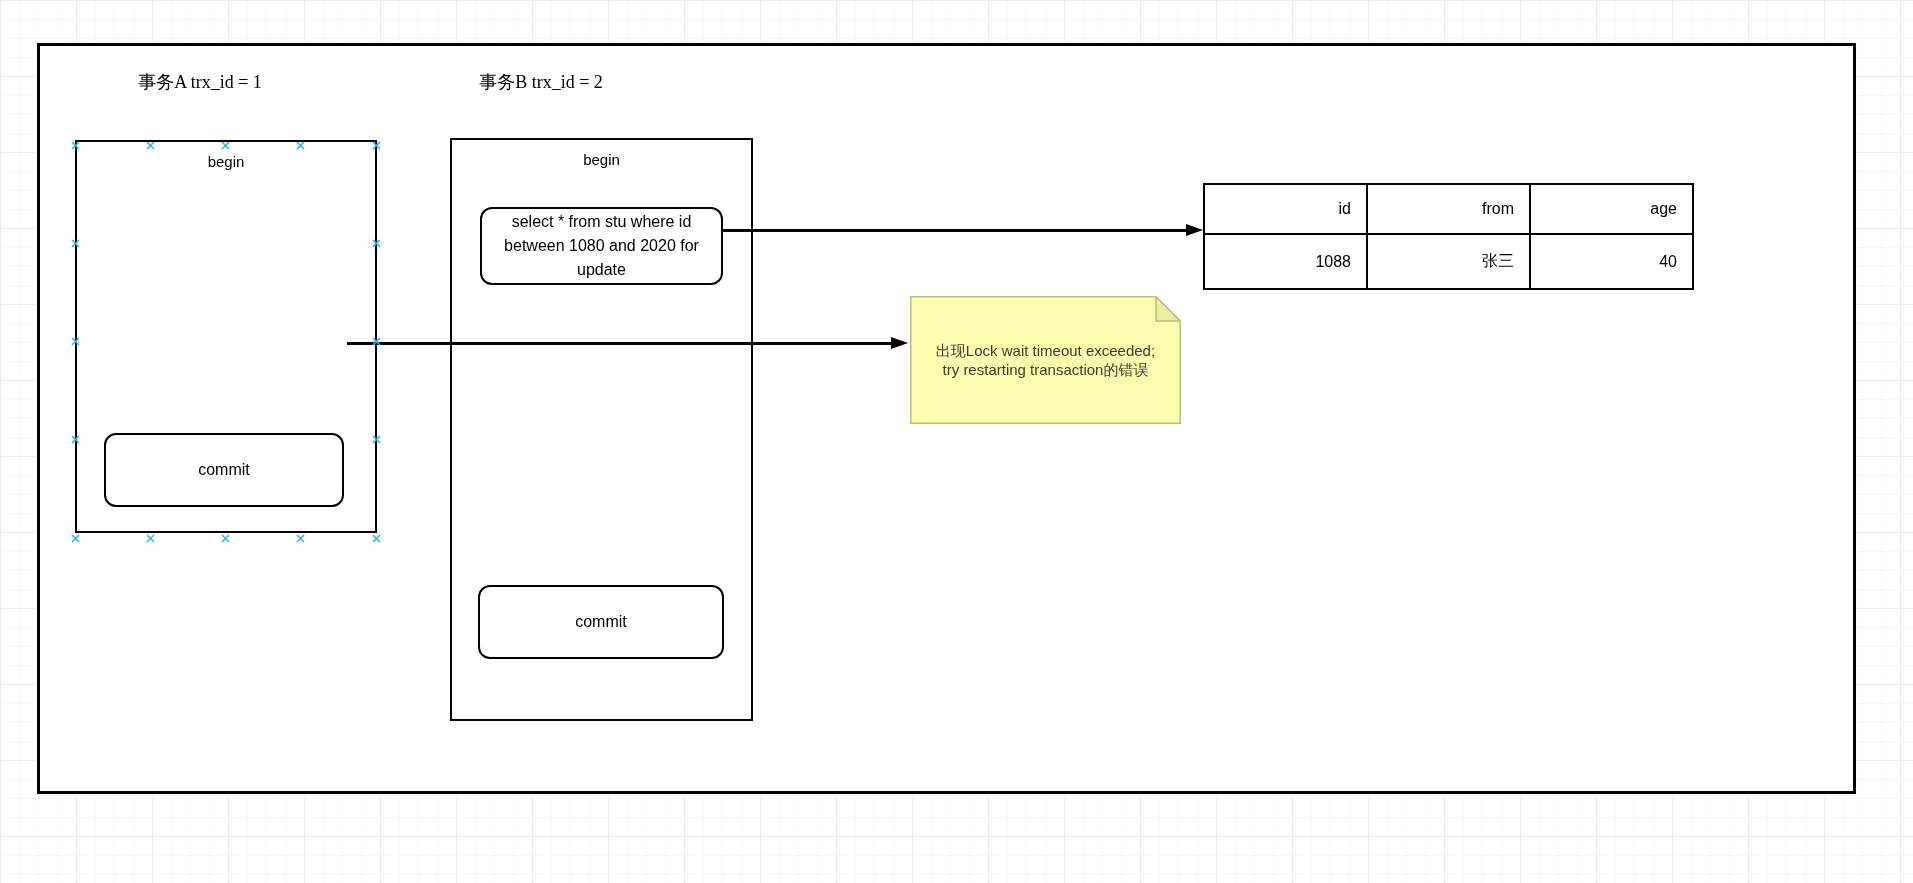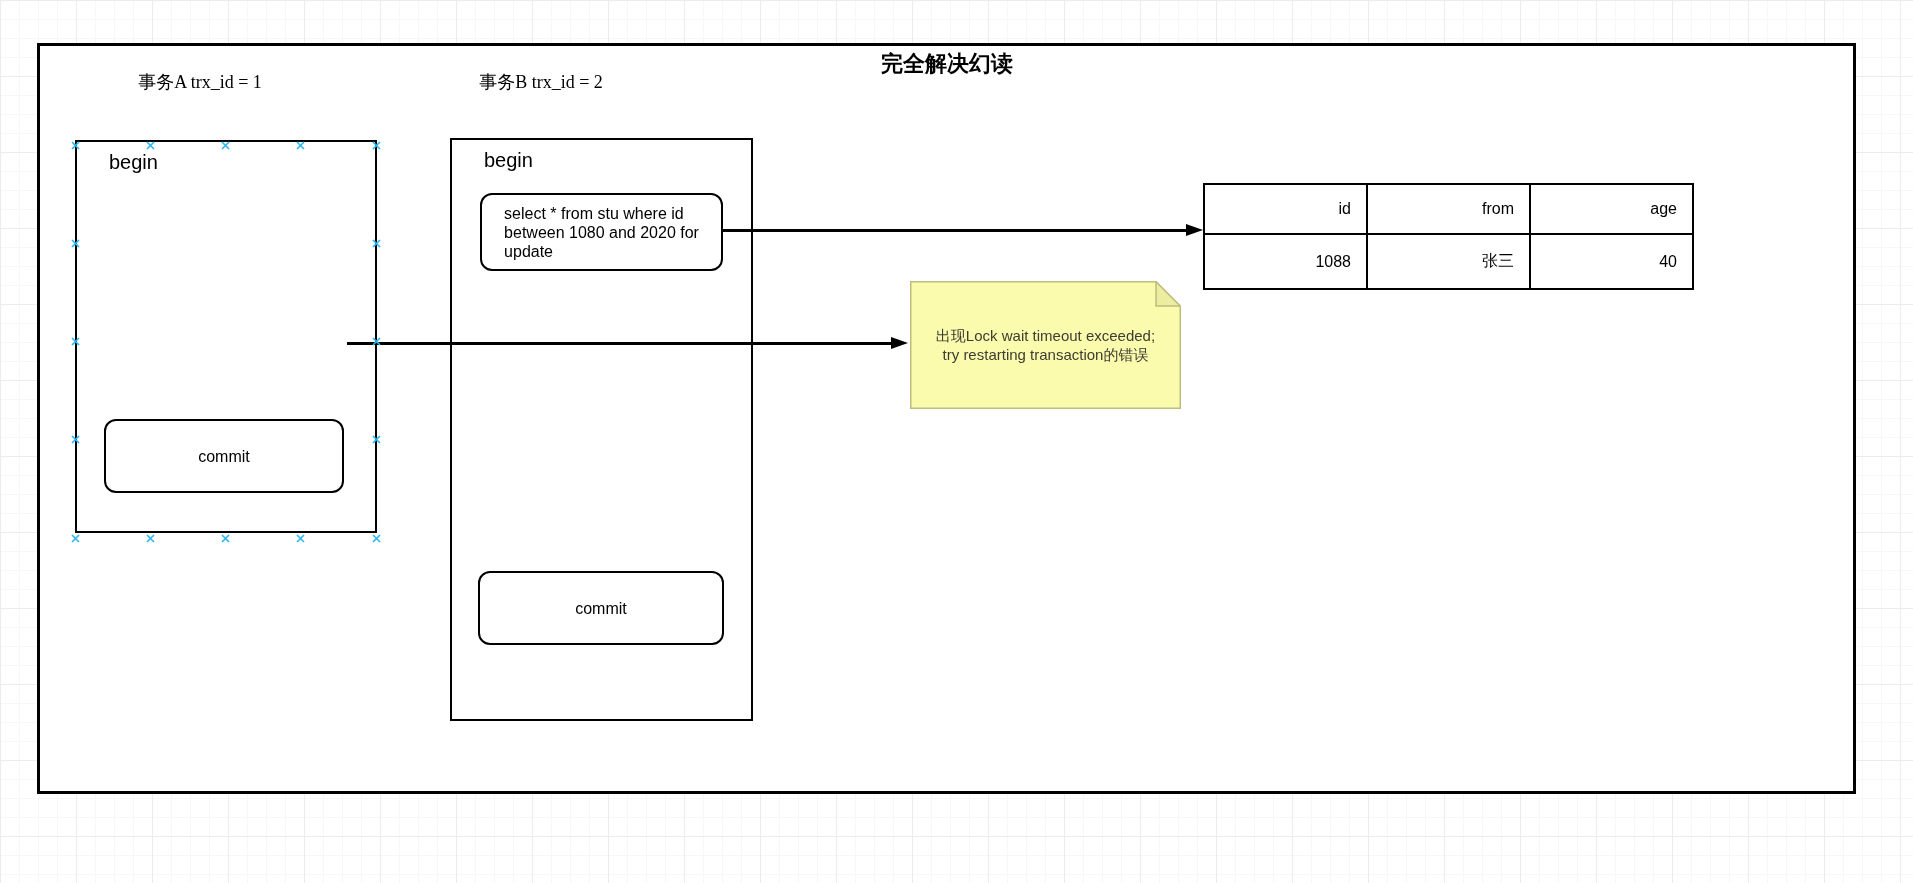--- a/index.html
+++ b/index.html
@@ -41,28 +41,28 @@
   .txn-label.a{left:100px;}
   .txn-label.b{left:441px;}
 
   .txn-box{
     position:absolute;border:2.5px solid var(--stroke);background:transparent;
   }
   .txn-box.a{left:75px;top:140px;width:302px;height:393px;}
   .txn-box.b{left:450px;top:138px;width:303px;height:583px;}
 
   .begin-label{
-    position:absolute;left:0;top:9px;width:100%;text-align:left;
-    font-size:20px;line-height:22px;margin-left:32px;
+    position:absolute;left:0;top:9px;width:100%;text-align:center;
+    font-size:15px;line-height:22px;
   }
 
   .node{
     position:absolute;border:2.5px solid var(--stroke);border-radius:12px;
     background:#fff;display:flex;align-items:center;justify-content:center;
-    font-size:16px;line-height:19px;white-space:pre-line;
+    text-align:center;font-size:16px;line-height:24px;white-space:pre-line;margin-top:14px;
   }
   .node.insert{left:26px;top:164px;width:244px;height:76px;}
   .node.commit-a{left:27px;top:277px;width:240px;height:74px;}
   .node.select{left:28px;top:53px;width:243px;height:78px;}
   .node.commit-b{left:26px;top:431px;width:246px;height:74px;}
 
   
   .edge{position:absolute;}
   .edge .shaft{position:absolute;background:var(--stroke);height:2.5px;}
   .edge .head{
@@ -81,39 +81,38 @@
     border-collapse:collapse;table-layout:fixed;background:#fff;
   }
   .result-table td{
     border:2.5px solid var(--stroke);text-align:right;vertical-align:middle;
     font-size:16px;padding:15px;
   }
   .result-table tr.hdr td{height:46px;}
   .result-table tr.row td{height:55px;}
 
   
-  .note{position:absolute;left:910px;top:281px;width:253px;height:128px;}
+  .note{position:absolute;left:910px;top:296px;width:253px;height:128px;}
   .note svg{position:absolute;left:0;top:0;}
   .note .note-text{
     position:absolute;left:4px;top:0;width:263px;height:128px;
     display:flex;align-items:center;justify-content:center;text-align:center;
     font-size:15px;line-height:19px;color:#3d3d33;white-space:pre-line;
   }
 
   
   .cp{position:absolute;width:9px;height:9px;pointer-events:auto;}
 </style>
 </head>
 <body>
 
 <div class="canvas" id="canvas">
 
   <div class="outer-rect"></div>
 
-  <div class="diagram-title">完全解决幻读</div>
 
   <div class="txn-label a">事务A trx_id = 1</div>
   <div class="txn-label b">事务B trx_id = 2</div>
 
   <div class="txn-box a">
     <div class="begin-label">begin</div>
     <div class="node commit-a">
       <span>commit</span>
     </div>
   </div>

